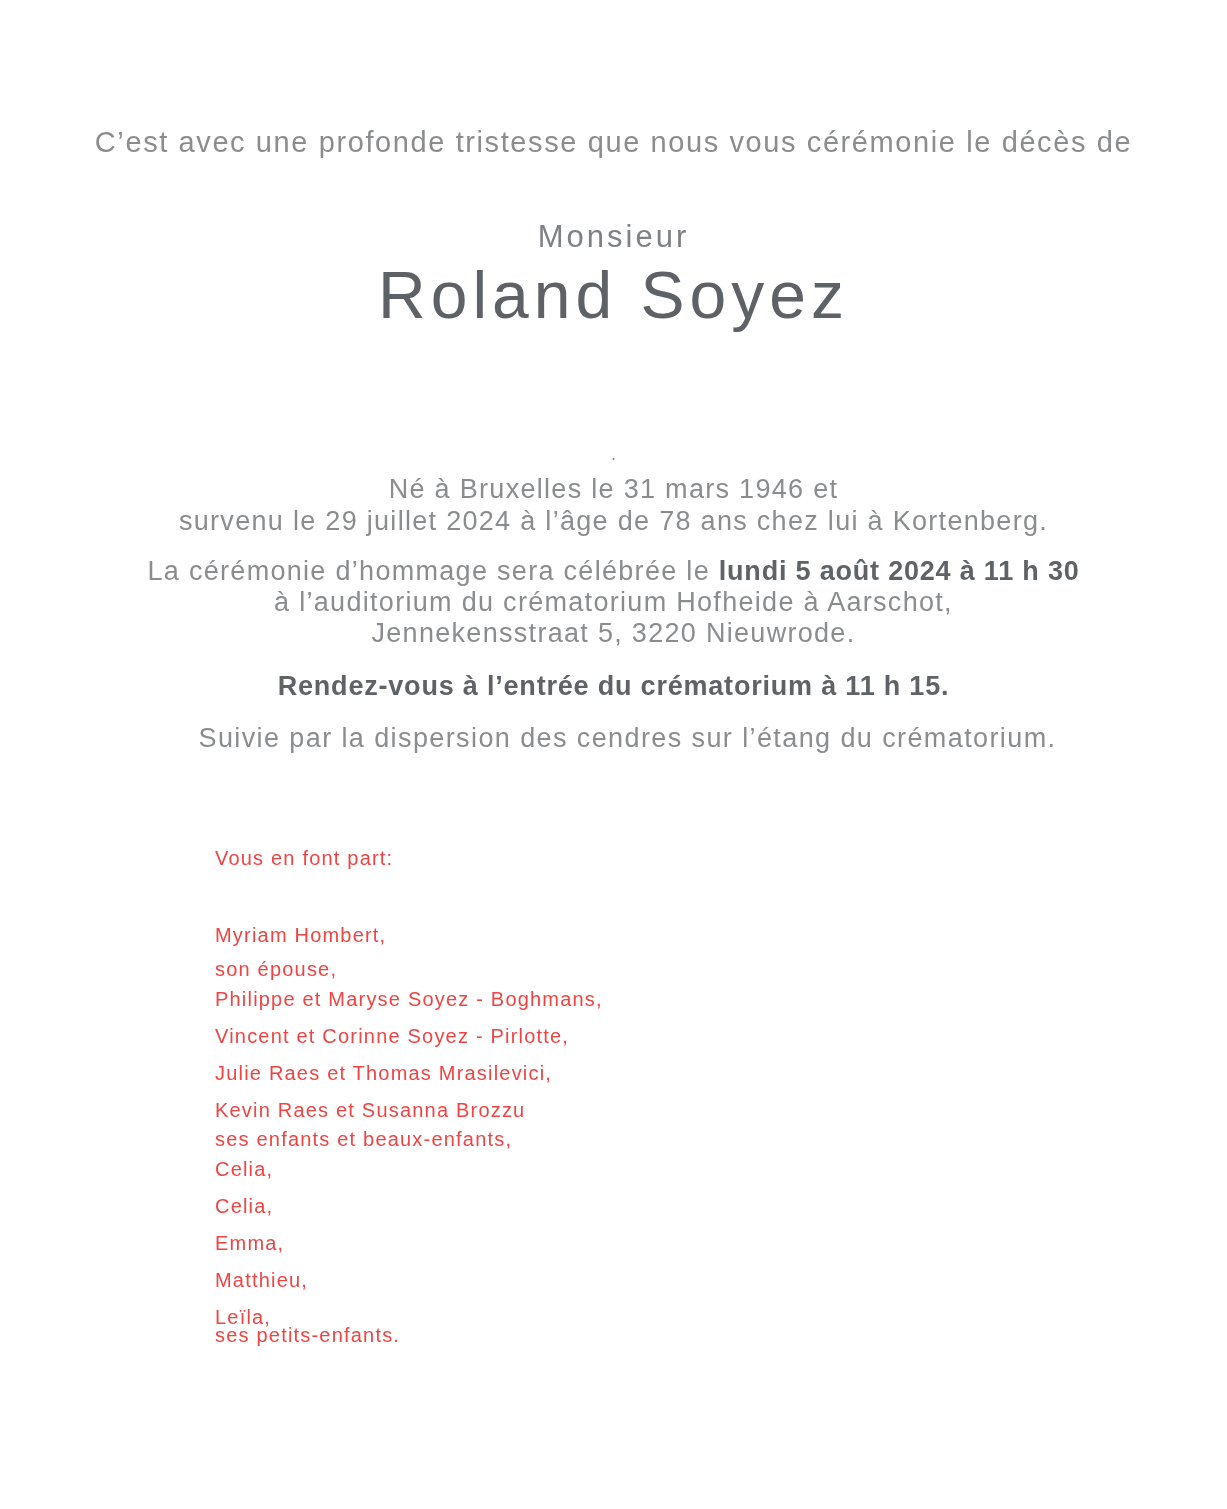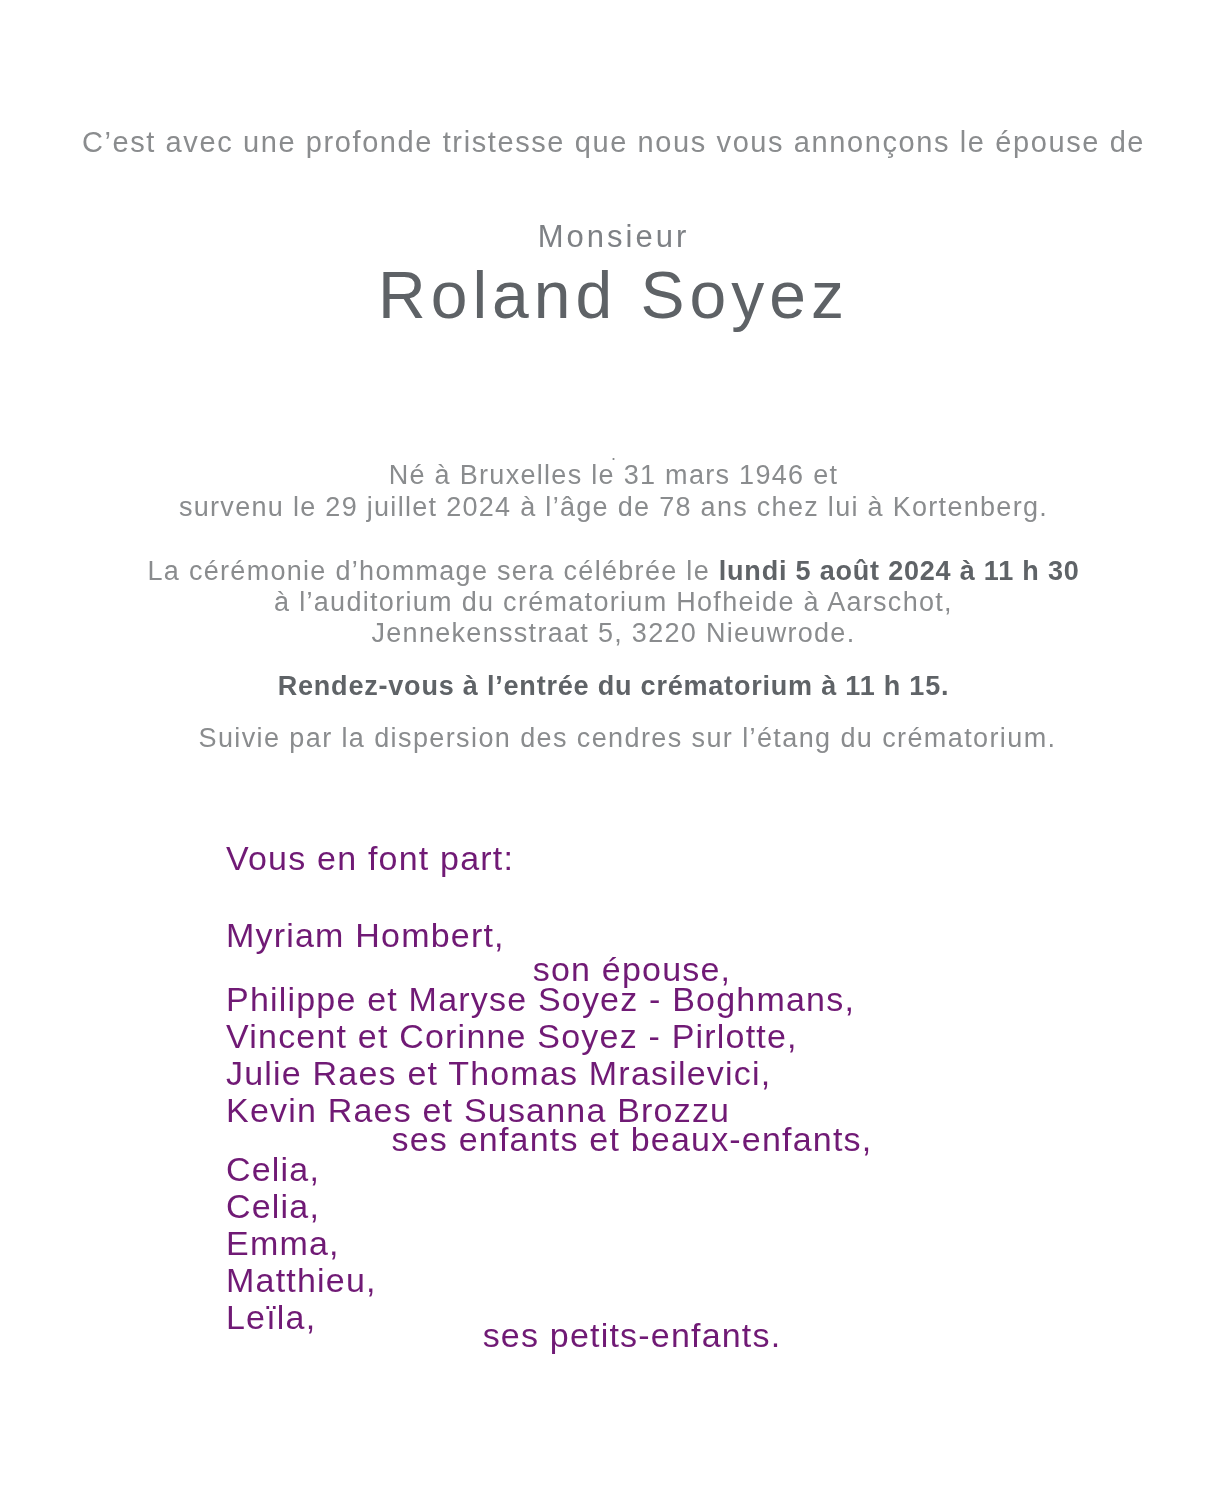--- a/index.html
+++ b/index.html
@@ -47,21 +47,21 @@
     font-size: 34px;
     letter-spacing: 4px;
     color: #7c7f83;
   }
   .stray-dot {
     top: 444px;
     font-size: 18px;
     color: #8a8c8e;
   }
   .birth-block {
-    top: 459px;
+    top: 473px;
     font-size: 27px;
     letter-spacing: 1.3px;
     line-height: 32px;
     color: #8a8c8e;
   }
   .ceremony-block {
     top: 556px;
     font-size: 27px;
     letter-spacing: 1.3px;
     line-height: 31px;
@@ -81,46 +81,46 @@
   }
   .dispersion {
     top: 723px;
     font-size: 27px;
     letter-spacing: 1.4px;
     color: #8a8c8e;
     padding-left: 14px;
   }
   .fam-line {
     position: absolute;
-    left: 226px;
+    left: 215px;
     width: 812px;
-    font-size: 34px;
+    font-size: 20px;
     letter-spacing: 1.2px;
     line-height: 37px;
-    color: #701a75;
+    color: #ef4444;
     text-align: left;
     white-space: nowrap;
   }
   .fam-relation {
-    text-align: center;
+    text-align: left;
   }
   .fam-heading { top: 840px; }
   .g1-names    { top: 917px; }
   .g1-relation { top: 951px; }
   .g2-names    { top: 981px; }
   .g2-relation { top: 1121px; }
   .g3-names    { top: 1151px; }
   .g3-relation { top: 1317px; }
 </style>
 </head>
 <body>
 
 <div class="page">
 
-  <div class="center-line intro">C’est avec une profonde tristesse que nous vous annonçons le épouse de</div>
+  <div class="center-line intro">C’est avec une profonde tristesse que nous vous cérémonie le décès de</div>
 
   <div class="center-line courtesy-title">Monsieur</div>
 
   <div class="center-line deceased-name">Roland Soyez</div>
 
 
   <div class="center-line stray-dot">.</div>
 
   <div class="center-line birth-block">
     <div>Né à Bruxelles le 31 mars 1946 et</div>

